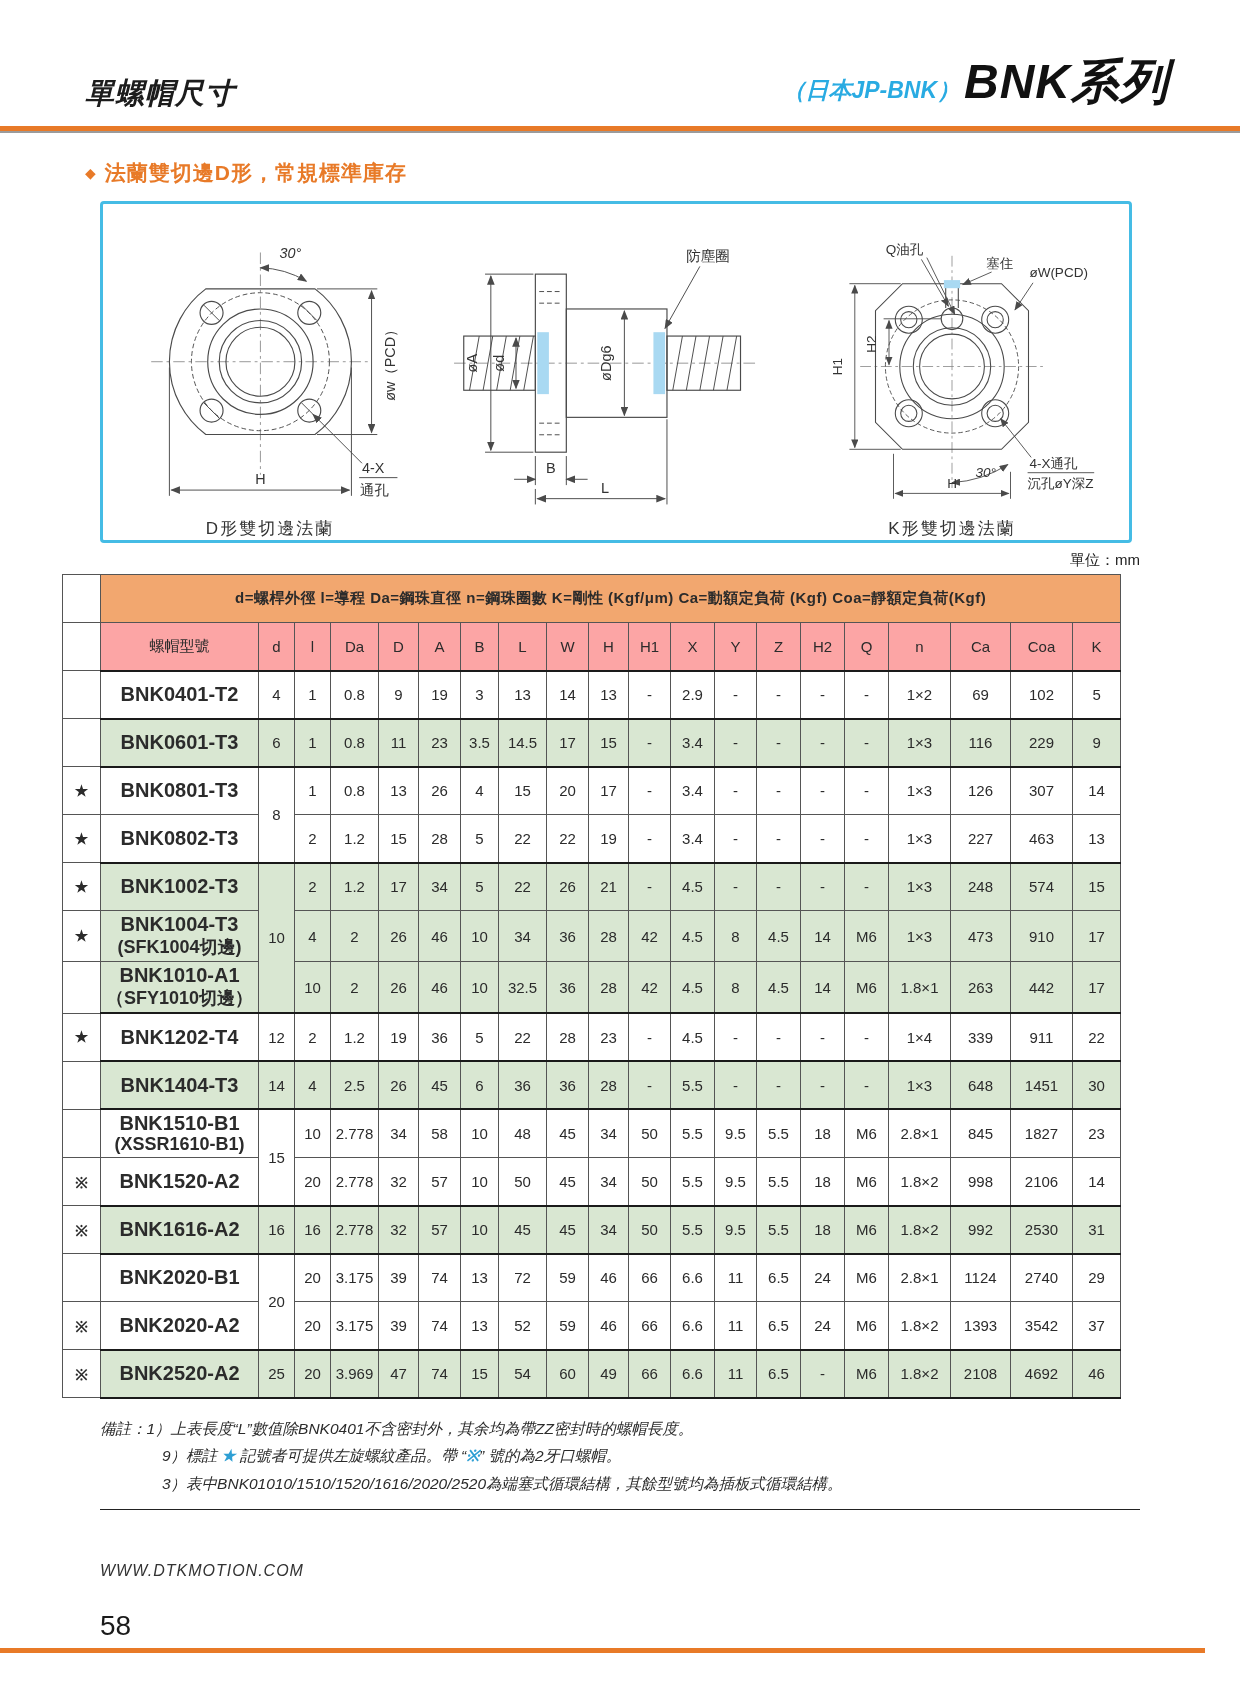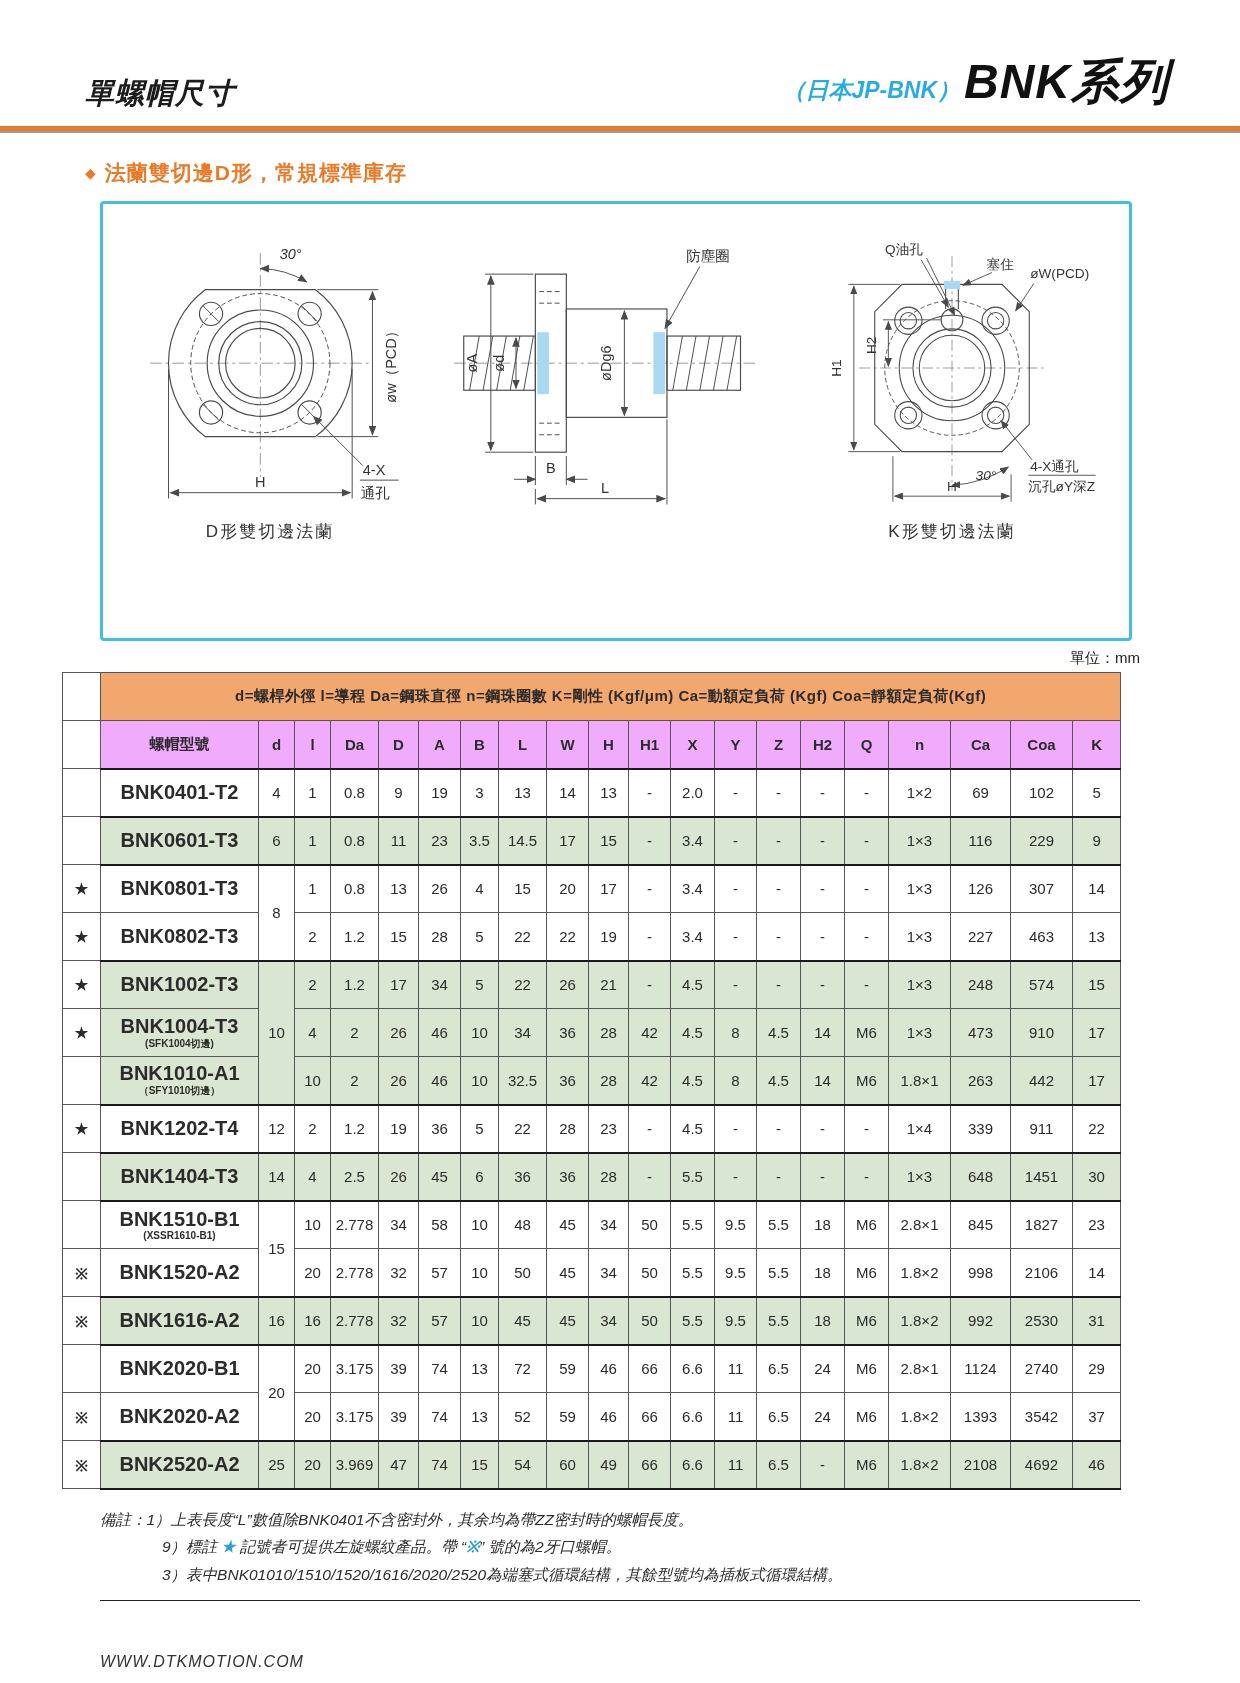--- a/index.html
+++ b/index.html
@@ -12,53 +12,53 @@
   .hdr-left{font-size:29px;font-weight:bold;font-style:italic;color:#1c1c1c;letter-spacing:1px;}
   .hdr-right{display:flex;align-items:baseline;}
   .hdr-jp{font-size:23px;font-weight:bold;font-style:italic;color:#29abe2;margin-right:4px;}
   .hdr-main{font-size:48px;font-weight:bold;font-style:italic;color:#111;letter-spacing:1px;}
   .orange-rule{height:5px;background:#e87a28;margin-top:12px;border-bottom:2px solid #9b9b9b;}
   
   .subtitle{margin:26px 0 14px 85px;display:flex;align-items:center;}
   .diamond{color:#e87a28;font-size:14px;margin-right:9px;}
   .subtitle-text{color:#e87a28;font-size:21px;font-weight:bold;letter-spacing:1px;}
   
-  .dia-box{width:1032px;margin-left:100px;height:440px;border:3px solid #45bce5;border-radius:4px;
+  .dia-box{width:1032px;margin-left:100px;height:342px;border:3px solid #45bce5;border-radius:4px;
     display:flex;justify-content:space-between;padding:14px 22px 0 22px;box-sizing:border-box;background:#fff;}
   .dia-cell{display:flex;flex-direction:column;align-items:center;}
   .dia-caption{font-size:17px;color:#333;letter-spacing:2px;margin-top:2px;}
   svg text{font-size:15px;fill:#333;font-family:"Liberation Sans",sans-serif;}
   svg .it{font-style:italic;}
   .s{stroke:#4a4a4a;stroke-width:1.2;fill:none;}
   .thin{stroke:#4a4a4a;stroke-width:1;fill:none;}
   .dash{stroke:#4a4a4a;stroke-width:1;fill:none;stroke-dasharray:5,3;}
   .cl{stroke:#888;stroke-width:0.9;fill:none;stroke-dasharray:12,4,3,4;}
   .dim{stroke:#4a4a4a;stroke-width:1;fill:none;}
   .blue{fill:#a9d9f2;stroke:none;}
   
   .unit{width:1040px;margin:8px 0 4px 100px;text-align:right;font-size:15px;color:#222;}
   
   table.spec{border-collapse:collapse;table-layout:fixed;width:1058px;margin-left:62px;}
   table.spec td,table.spec th{border:1px solid #555;text-align:center;vertical-align:middle;
     font-size:15px;color:#2b2b2b;padding:2px 1px;height:48px;box-sizing:border-box;}
   td.legend{background:#f2a76f;font-weight:bold;font-size:16px;height:46px;
     border-top:2.5px solid #1a1a1a;border-left:2.5px solid #1a1a1a;border-right:2.5px solid #1a1a1a;letter-spacing:0.5px;}
-  tr.hrow th{background:#f0abfc;font-weight:bold;height:42px;margin-top:27px;}
+  tr.hrow th{background:#fca5a5;font-weight:normal;height:42px;margin-top:27px;}
   th.edge-l,td.name-cell{border-left:2.5px solid #1a1a1a;}
   th.name-h{border-right:2px solid #1a1a1a;}
   td.name-cell{border-right:2px solid #1a1a1a;font-weight:bold;}
   th.edge-r,td.last{border-right:2.5px solid #1a1a1a;}
   tr.grp td:not(.marker){border-top:2px solid #1a1a1a;}
   tr.bottom td:not(.marker){border-bottom:2.5px solid #1a1a1a;}
   tr.green td:not(.marker){background:#d9e7d2;}
   tr.white td:not(.marker){background:#ffffff;}
   td.marker{border:none;background:transparent;text-align:right;padding-right:7px;
     color:#2e9fd4;font-size:17px;font-weight:bold;}
   .model{font-weight:bold;font-size:20px;}
-  .model-sub{font-weight:bold;font-size:10px;margin-top:-1px;}
+  .model-sub{font-weight:bold;font-size:18px;margin-top:-1px;}
   
   .notes{margin:16px 0 0 100px;font-size:15.5px;color:#2b2b2b;line-height:1.78;width:1040px;font-style:italic;}
   .note-cont{padding-left:62px;}
   .cyan{color:#2e9fd4;font-weight:bold;}
   .notes-divider{width:1040px;margin:12px 0 0 100px;border-top:1.5px solid #222;}
   
   .footer{width:1046px;margin:52px 0 0 100px;display:flex;justify-content:flex-end;align-items:baseline;gap:30px;flex-direction:column;}
   .footer-site{font-style:italic;font-size:16px;color:#333;letter-spacing:1px;}
   .footer-page{font-size:28px;color:#1a1a1a;}
   .footer-bar{height:5px;background:#e87a28;width:1205px;margin-top:6px;}
@@ -290,21 +290,21 @@
           <td class="d-cell">4</td>
           <td>1</td>
           <td>0.8</td>
           <td>9</td>
           <td>19</td>
           <td>3</td>
           <td>13</td>
           <td>14</td>
           <td>13</td>
           <td>-</td>
-          <td>2.0</td>
+          <td>2.9</td>
           <td>-</td>
           <td>-</td>
           <td>-</td>
           <td>-</td>
           <td>1×2</td>
           <td>69</td>
           <td>102</td>
           <td class="last">5</td>
         </tr>
         <tr class="green grp">

